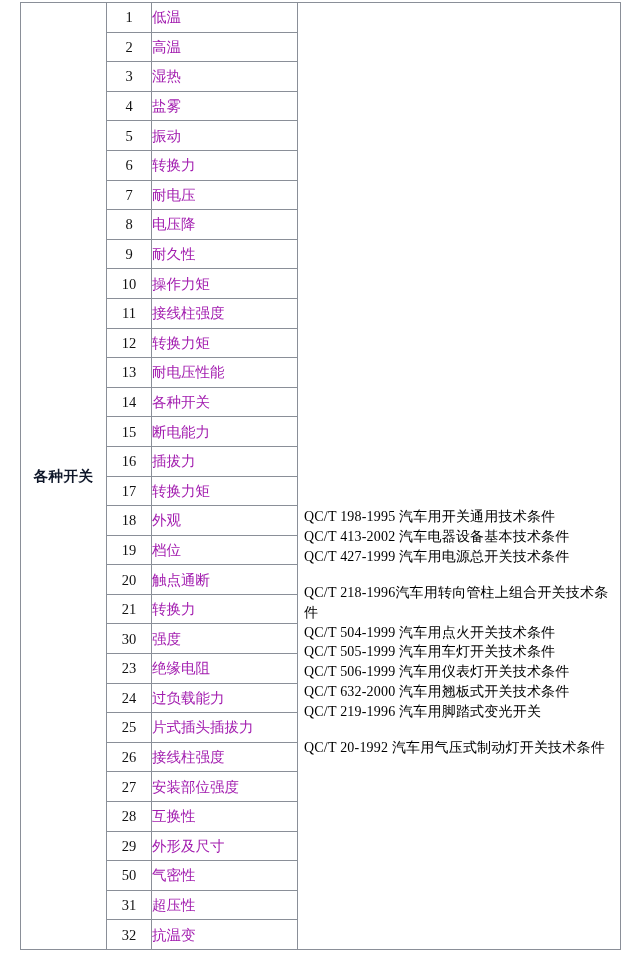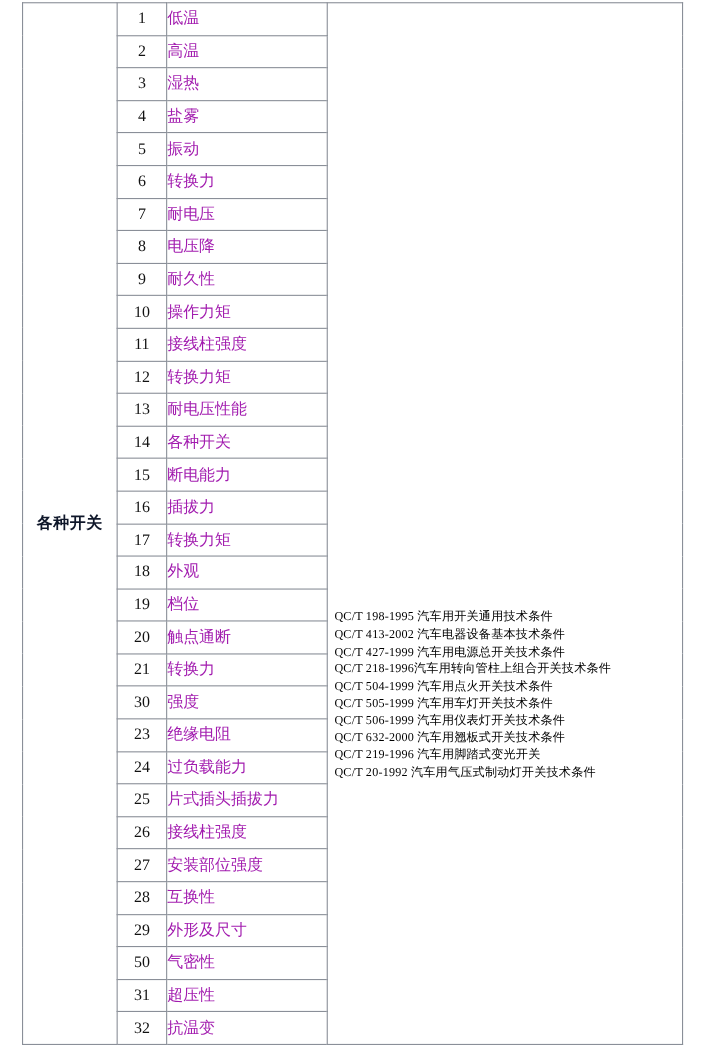--- a/index.html
+++ b/index.html
@@ -66,27 +66,28 @@
     padding: 0;
     position: relative;
   }
   .std-inner {
     padding: 0 4px 0 6px;
   }
   .std-spacer {
     height: 313px;
   }
   .std-line {
-    font-size: 11px;
+    font-size: 14px;
     line-height: 1.42;
     white-space: nowrap;
     letter-spacing: 0px;
   }
   .std-line.wrap {
     white-space: normal;
+    margin-top: 16px;
   }
   .std-code {
     letter-spacing: 0.2px;
   }
 </style>
 </head>
 <body>
 
 <div class="page">
   <table class="spec-table">

